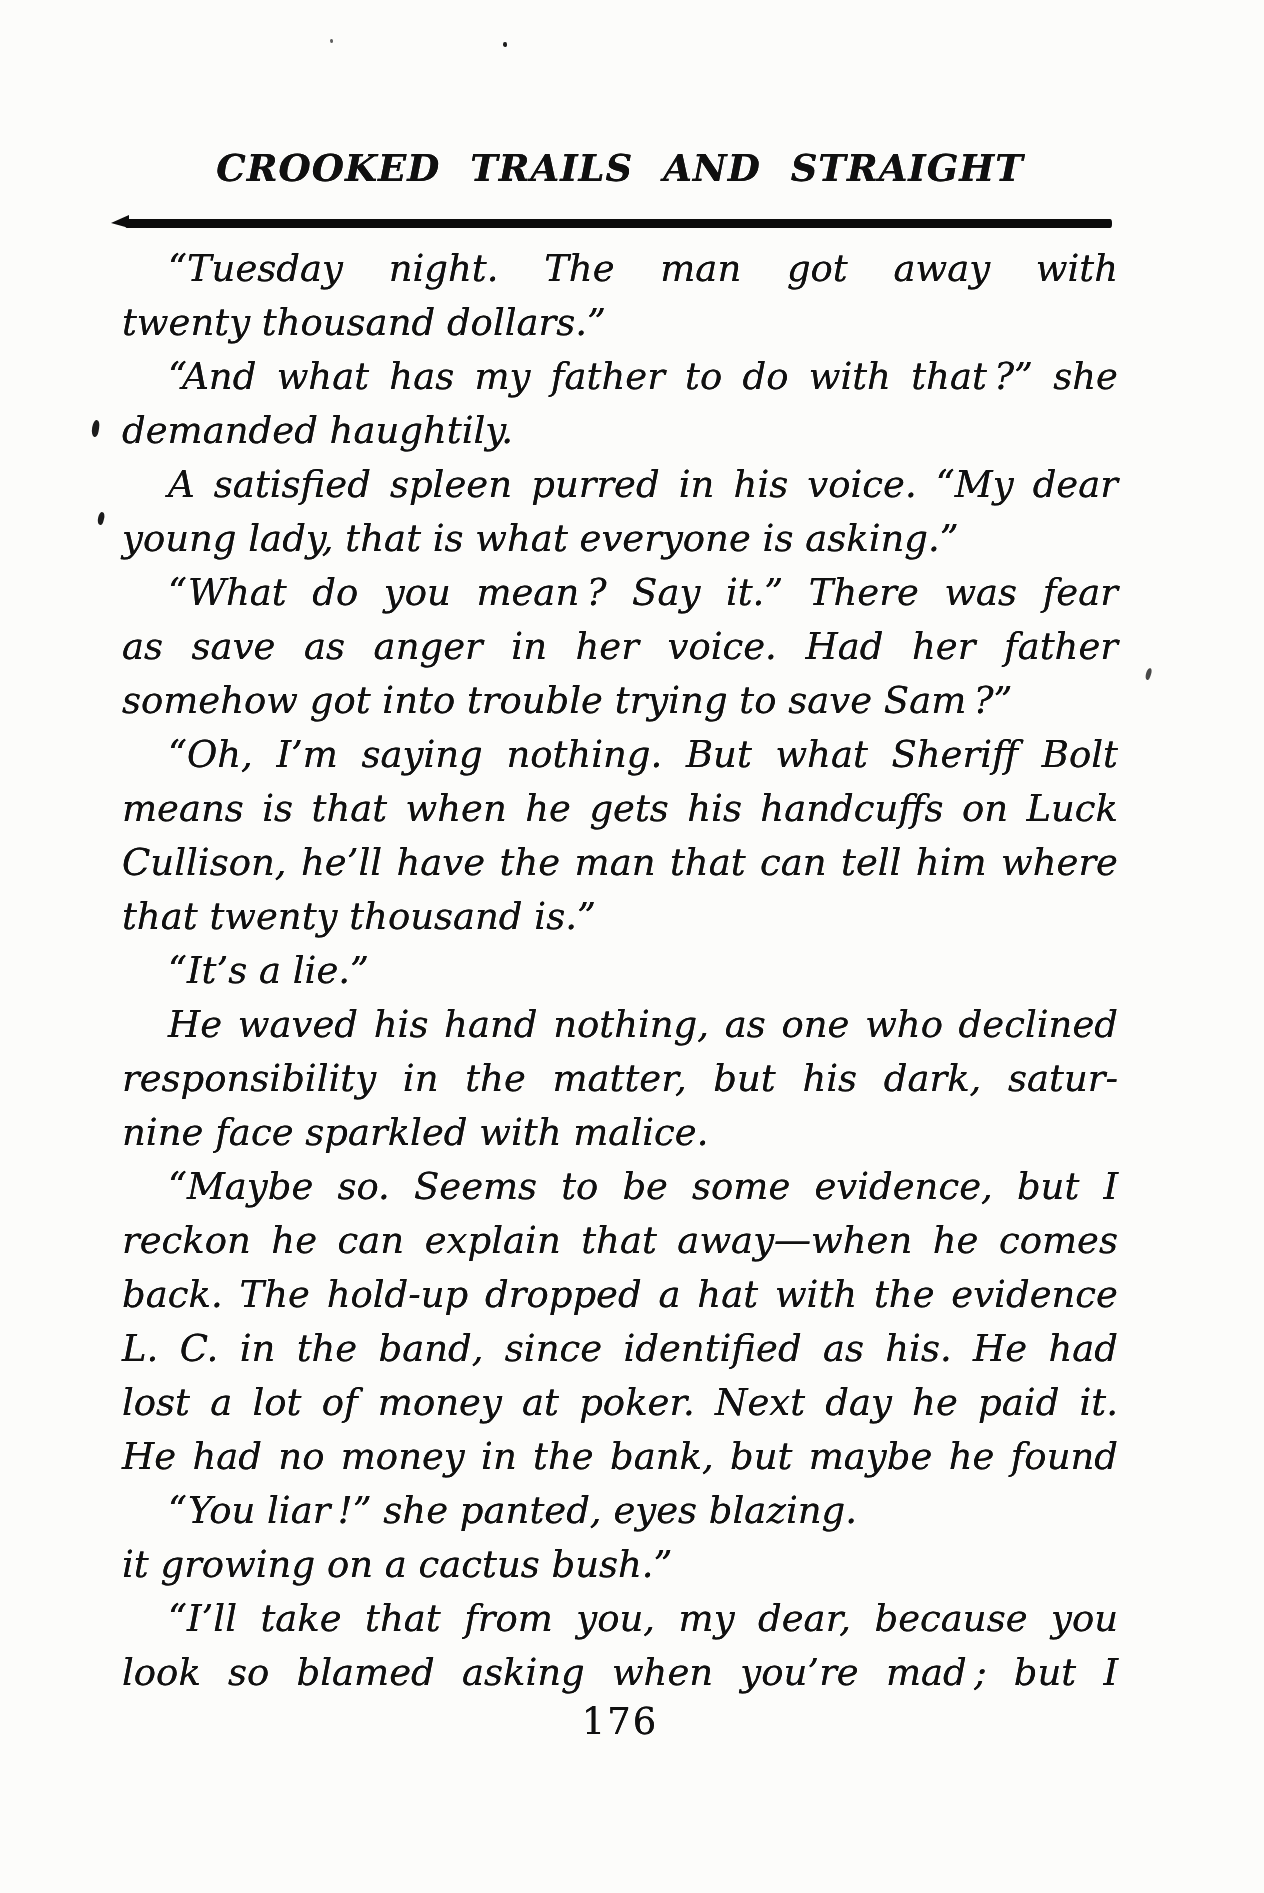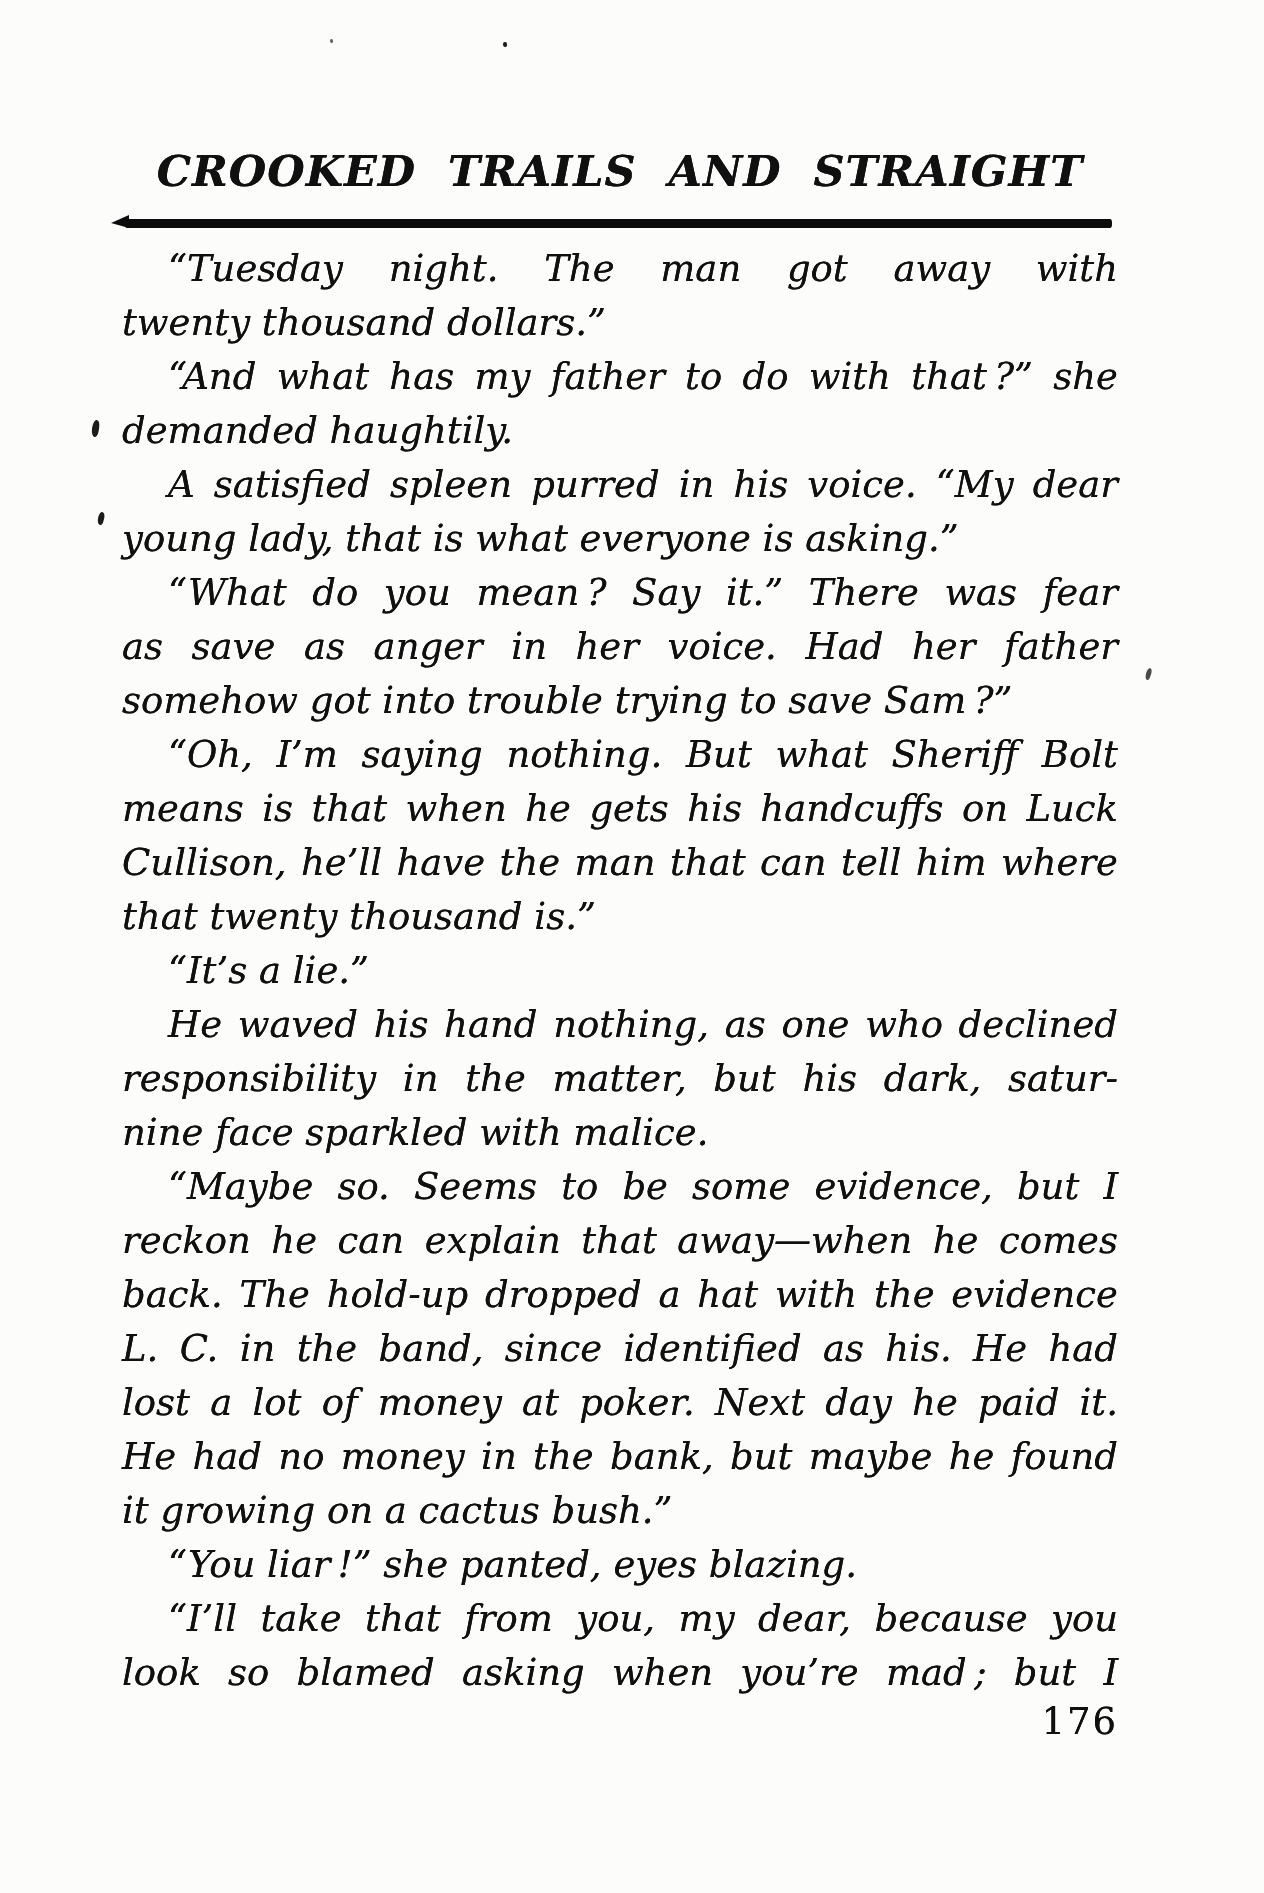--- a/index.html
+++ b/index.html
@@ -11,21 +11,21 @@
     overflow: hidden;
     font-family: "DejaVu Serif", "Liberation Serif", serif;
     color: #101010;
   }
   .running-header {
     position: absolute;
     top: 150px;
     left: 122px;
     width: 996px;
     text-align: center;
-    font-size: 43px;
+    font-size: 37px;
     font-style: italic;
     font-weight: bold;
     letter-spacing: 1px;
     word-spacing: 16px;
     line-height: 1;
     white-space: nowrap;
     text-shadow: 0 0 0.6px currentColor;
   }
   .header-rule {
     position: absolute;
@@ -60,21 +60,21 @@
     text-align-last: left;
     font-style: italic;
   }
   .line.just { text-align-last: justify; }
   .line.indent { text-indent: 46px; }
   .page-number {
     position: absolute;
     top: 1700px;
     left: 122px;
     width: 996px;
-    text-align: right;
+    text-align: center;
     font-size: 37px;
     letter-spacing: 2px;
     text-shadow: 0 0 0.5px currentColor;
   }
   
   .speck {
     position: absolute;
     background: #1c1c1c;
     border-radius: 50% 50% 40% 60%;
   }
@@ -109,22 +109,22 @@
       <div class="line indent">“It’s a lie.”</div>
       <div class="line indent just">He waved his hand nothing, as one who declined</div>
       <div class="line just">responsibility in the matter, but his dark, satur-</div>
       <div class="line">nine face sparkled with malice.</div>
       <div class="line indent just">“Maybe so.  Seems to be some evidence, but I</div>
       <div class="line just">reckon he can explain that away—when he comes</div>
       <div class="line just">back.  The hold-up dropped a hat with the evidence</div>
       <div class="line just">L. C. in the band, since identified as his.  He had</div>
       <div class="line just">lost a lot of money at poker.  Next day he paid it.</div>
       <div class="line just">He had no money in the bank, but maybe he found</div>
+      <div class="line indent">“You liar !” she panted, eyes blazing.</div>
       <div class="line">it growing on a cactus bush.”</div>
-      <div class="line indent">“You liar !” she panted, eyes blazing.</div>
       <div class="line indent just">“I’ll take that from you, my dear, because you</div>
       <div class="line just">look so blamed asking when you’re mad ; but I</div>
     </div>
 
   <div class="page-number">176</div>
 
   <div class="speck s1"></div>
   <div class="speck s2"></div>
   <div class="speck s3"></div>
   <div class="speck s4"></div>

